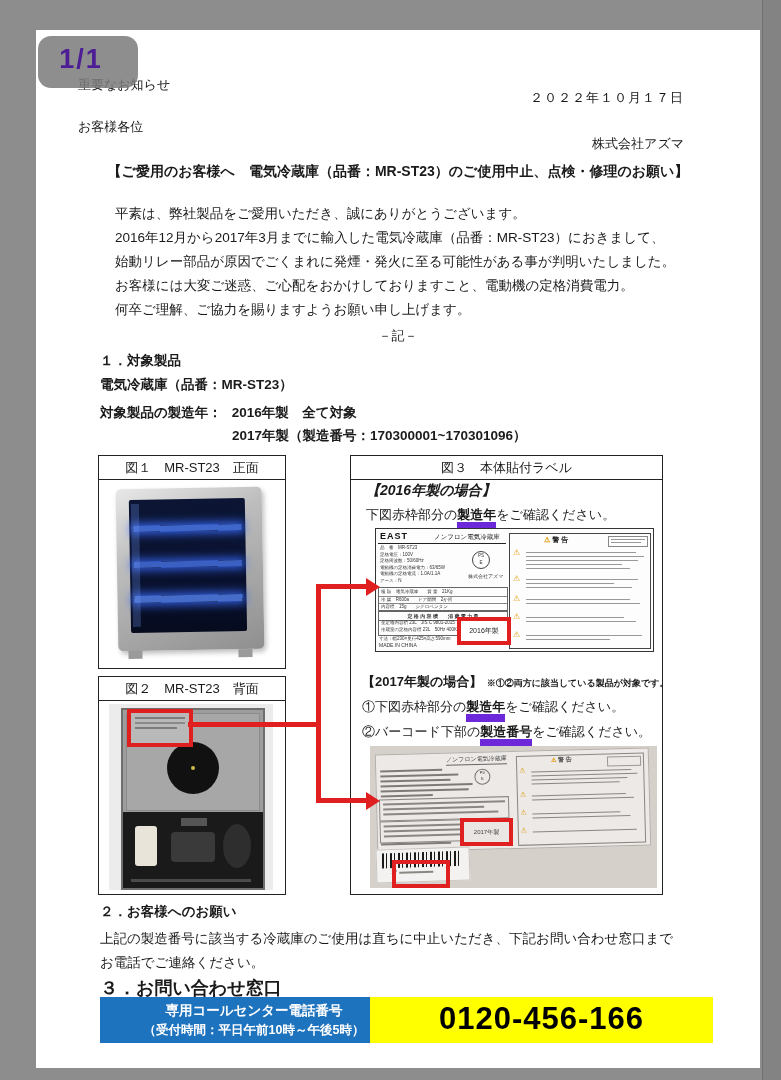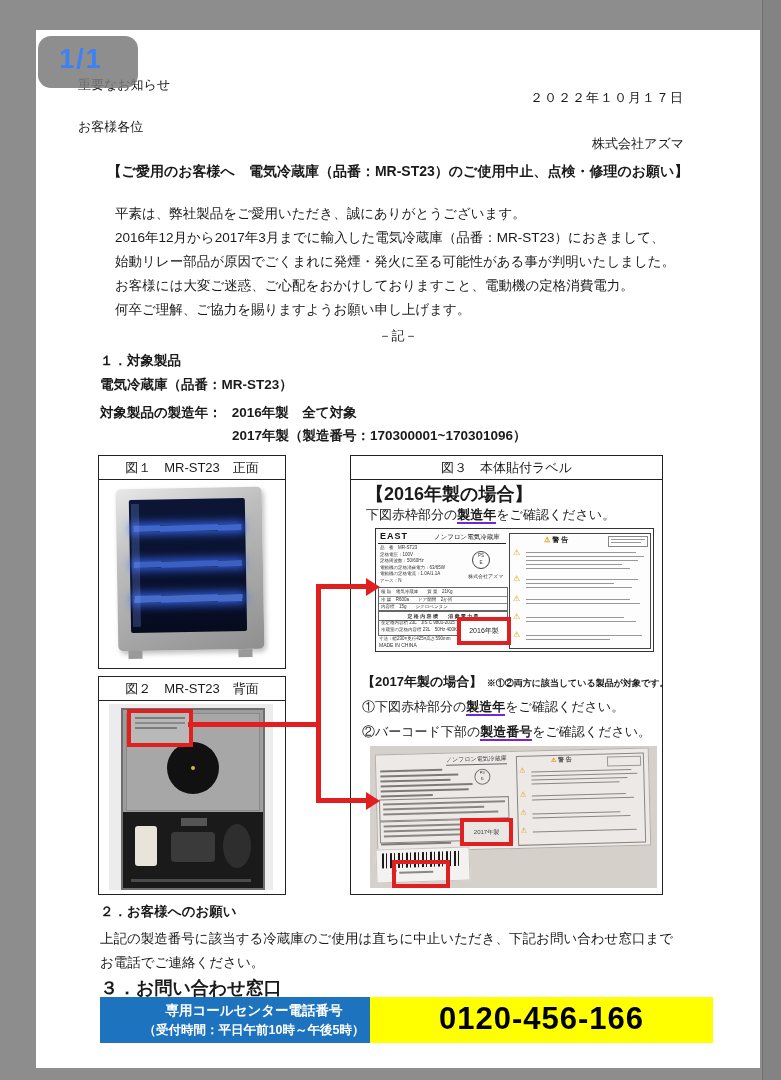--- a/index.html
+++ b/index.html
@@ -2,41 +2,41 @@
 <html style="--red: #e02020; --blue: #1e73be; --yellow: #ffff00; --viewer-bg: #8d8d8d;"><head>
 <meta charset="utf-8">
 <style>
   html,body{margin:0;padding:0;}
   body{font-family:"Liberation Sans",sans-serif;-webkit-font-smoothing:antialiased;}
   .viewer{position:relative;width:781px;height:1080px;background:var(--viewer-bg,#8d8d8d);overflow:hidden;}
   .page{position:absolute;left:36px;top:30px;width:724px;height:1038px;background:#ffffff;color:#1a1a1a;}
   .abs{position:absolute;}
   .b{font-weight:bold;}
   .ctr{text-align:center;}
-  .em{font-weight:bold;border-bottom:2px solid #6d28d9;}
+  .em{font-weight:bold;border-bottom:8px solid #6d28d9;}
   .figbox{border:1.5px solid #222;background:#fff;}
   .figcap{position:absolute;left:0;top:0;right:0;height:23px;line-height:23px;text-align:center;font-size:13px;border-bottom:1.5px solid #222;}
   .redline{background:var(--red,#e02020);}
   .redbox{border:4px solid var(--red,#e02020);}
   .tb{height:2px;background:#8a8a8a;margin:3px 0;}
   .wtb{height:1.5px;background:#999;margin:2.5px 0;}
   .tri{color:#e09a00;font-style:normal;}
   .microtable{border:1px solid #666;font-size:4.5px;line-height:6.5px;color:#333;overflow:hidden;}
   .arrowhead{width:0;height:0;border-top:9px solid transparent;border-bottom:9px solid transparent;border-left:14px solid var(--red,#e02020);}
   .pse{border:1px solid #444;border-radius:50%;text-align:center;white-space:pre-line;color:#333;}
 </style>
 </head>
 <body>
 
 <div class="viewer">
   <div class="page">
 
     <div class="abs" style="left:42px;top:46px;font-size:13px;z-index:1;">重要なお知らせ</div>
     <div class="abs" style="left:2px;top:6px;width:100px;height:52px;background:rgba(122,122,122,0.85);border-radius:13px;z-index:2;">
-      <div class="abs" style="left:0;right:14px;top:8px;text-align:center;font-size:27px;font-weight:bold;color:#3b82f6;letter-spacing:2px;">1/1</div>
+      <div class="abs" style="left:0;right:14px;top:8px;text-align:center;font-size:27px;font-weight:bold;color:#4c1d95;letter-spacing:2px;">1/1</div>
     </div>
     <div class="abs" style="right:76px;top:59px;font-size:13px;letter-spacing:1px;">２０２２年１０月１７日</div>
     <div class="abs" style="left:42px;top:88px;font-size:13px;">お客様各位</div>
     <div class="abs" style="right:76px;top:105px;font-size:13px;">株式会社アズマ</div>
 
     <div class="abs b ctr" style="left:0;right:0;top:133px;font-size:14px;">【ご愛用のお客様へ　電気冷蔵庫（品番：MR-ST23）のご使用中止、点検・修理のお願い】</div>
 
     <div class="abs" style="left:79px;top:172px;width:580px;font-size:13.5px;line-height:24px;">
       <div>平素は、弊社製品をご愛用いただき、誠にありがとうございます。</div>
       <div>2016年12月から2017年3月までに輸入した電気冷蔵庫（品番：MR-ST23）におきまして、</div>
@@ -93,21 +93,21 @@
           <div style="margin:3px 4px 0 4px;height:2px;background:#8a8a8a;"></div>
           <div style="margin:3px 12px 0 4px;height:2px;background:#7d7d7d;"></div>
         </div>
       </div>
     </div>
 
     <div class="abs figbox" style="left:314px;top:425px;width:311px;height:438px;">
       <div class="figcap">図３　本体貼付ラベル</div>
     </div>
 
-    <div class="abs b" style="left:330px;top:452px;font-size:18px;">【2016年製の場合】</div>
+    <div class="abs b" style="left:330px;top:452px;font-size:14px;font-style:italic;">【2016年製の場合】</div>
     <div class="abs" style="left:330px;top:476px;font-size:13px;">
       <span>下図赤枠部分の</span><span class="em">製造年</span><span>をご確認ください。</span>
     </div>
 
     <div class="abs" style="left:339px;top:498px;width:277px;height:122px;border:1px solid #333;background:#fdfdfd;">
       <div class="abs" style="left:4px;top:2px;font-size:9px;font-weight:800;letter-spacing:1px;color:#111;">EAST</div>
       <div class="abs" style="left:58px;top:4px;font-size:6.5px;color:#222;">ノンフロン電気冷蔵庫</div>
       <div class="abs" style="left:2px;top:14px;width:128px;height:1px;background:#222;"></div>
       <div class="abs" style="left:4px;top:16px;width:100px;font-size:4.5px;line-height:6.5px;color:#333;">
         <div>品　番　MR-ST23</div>

